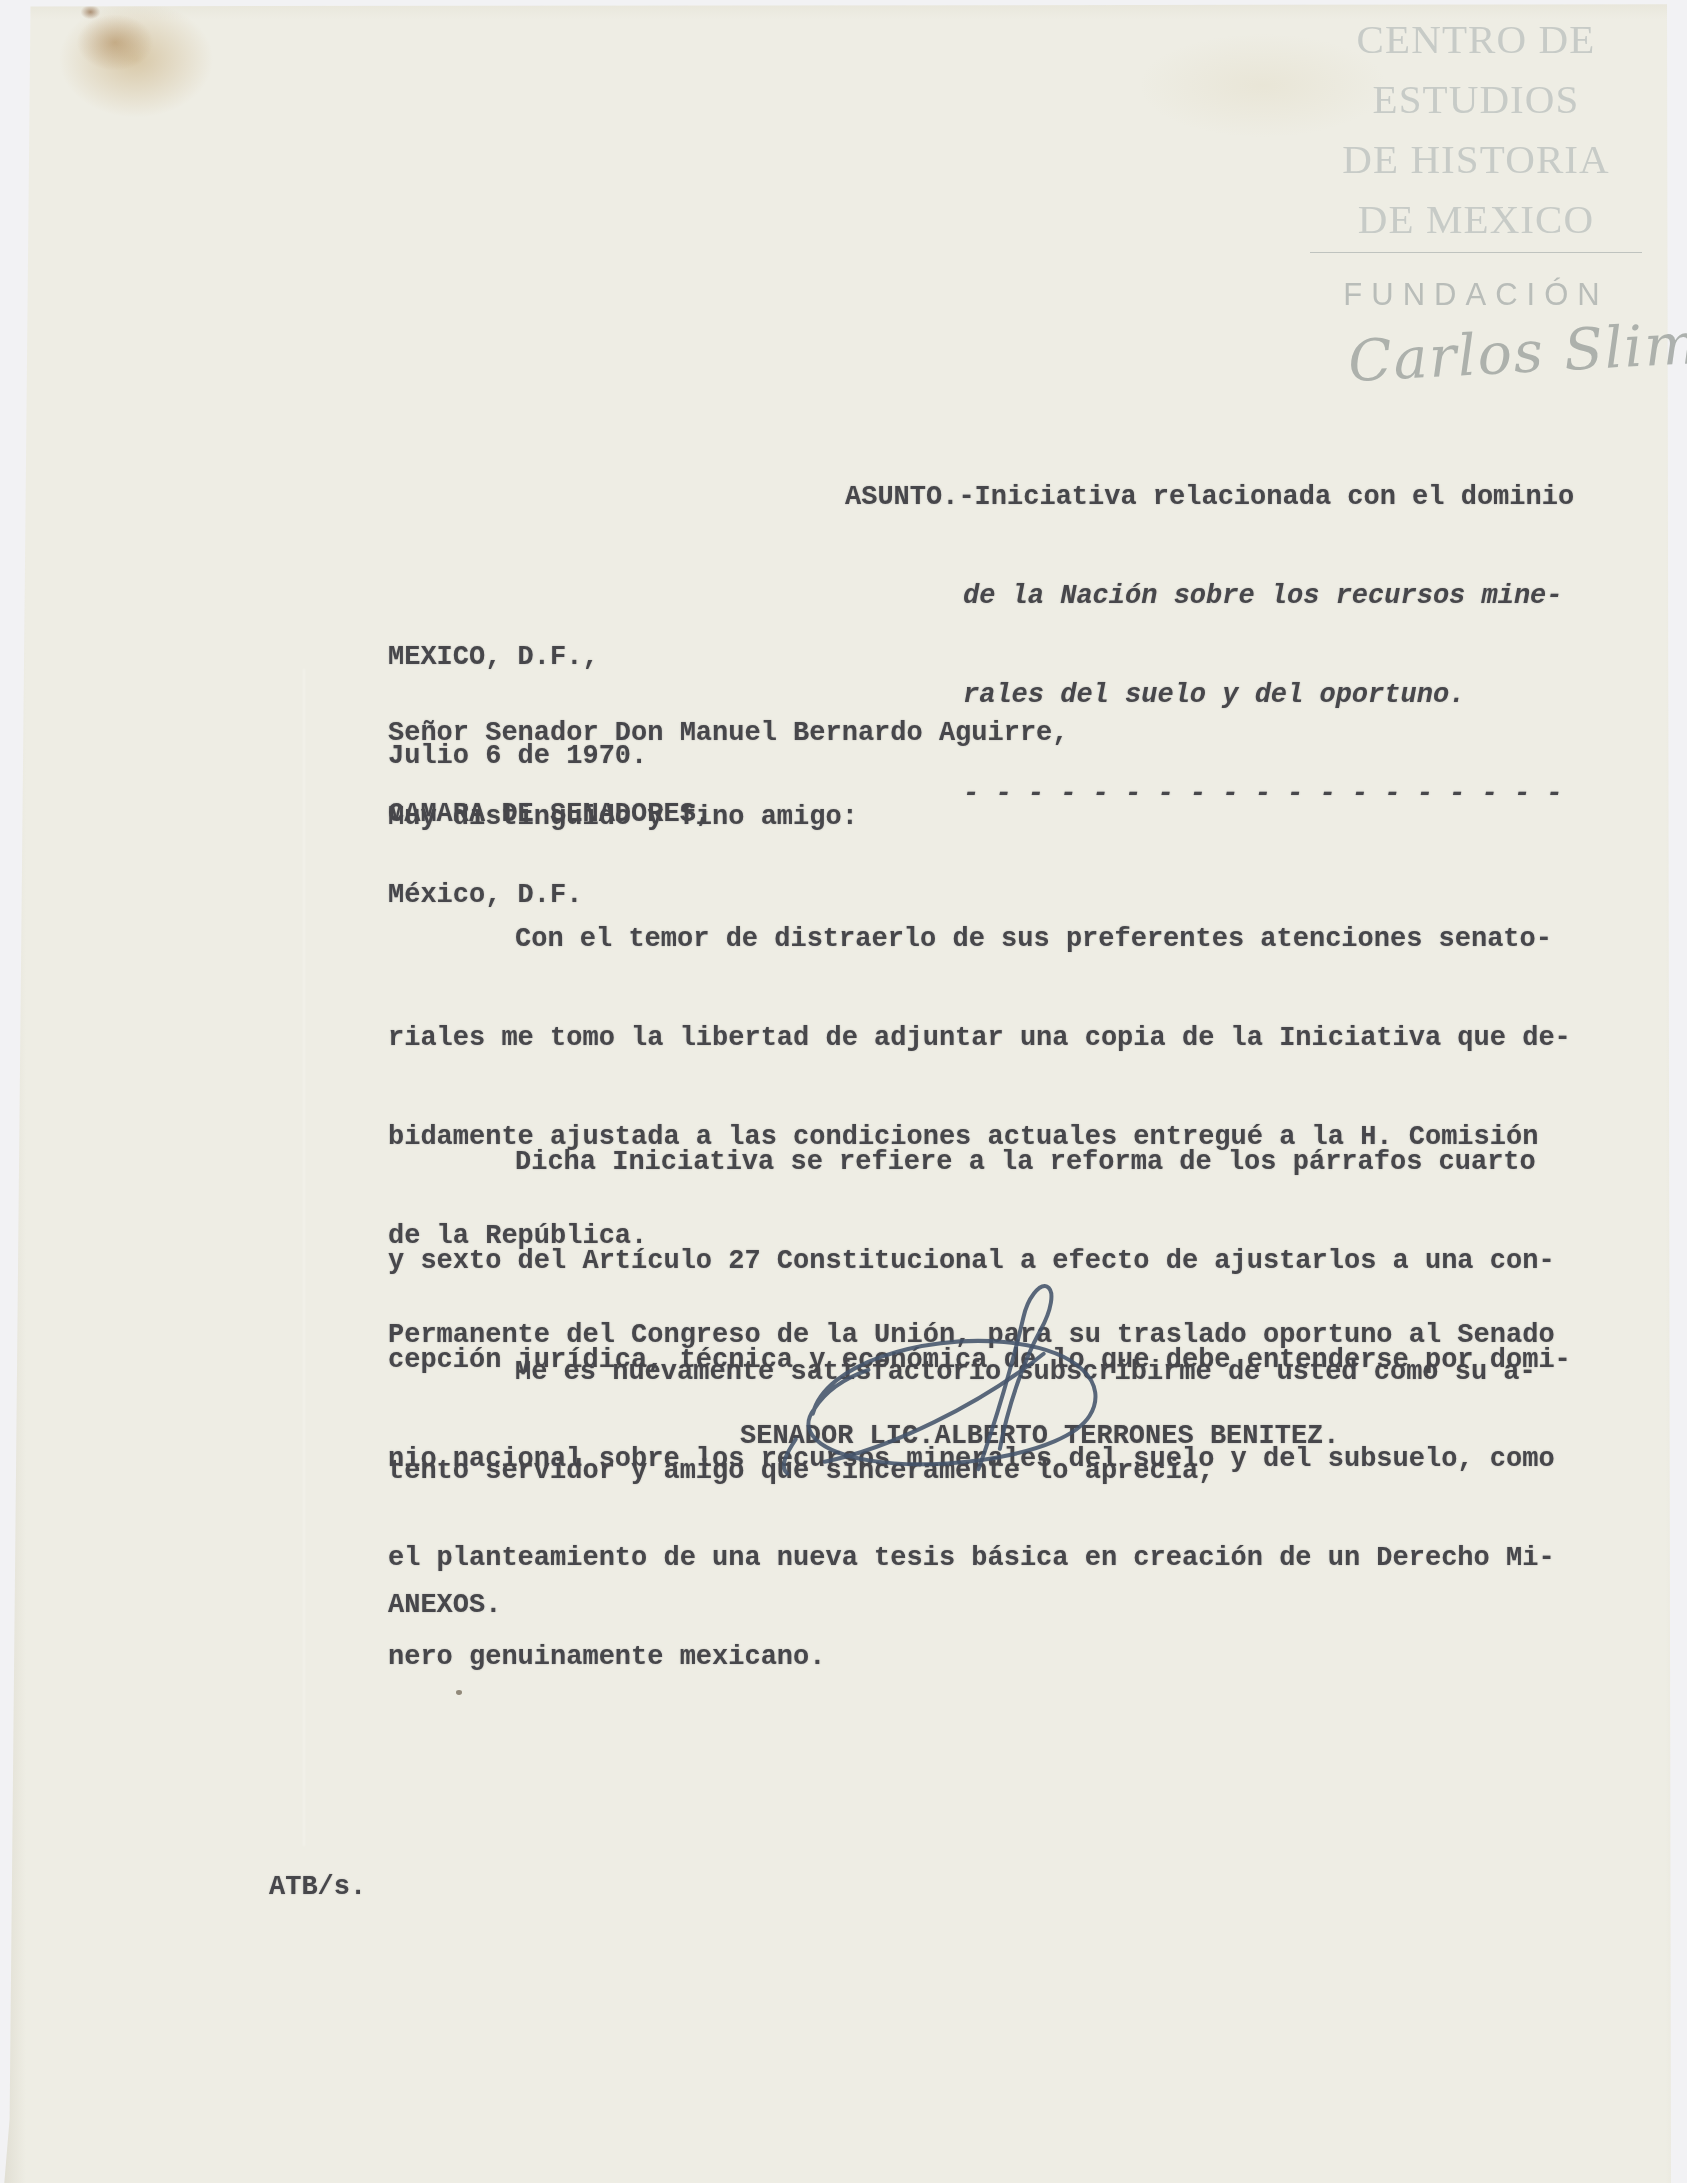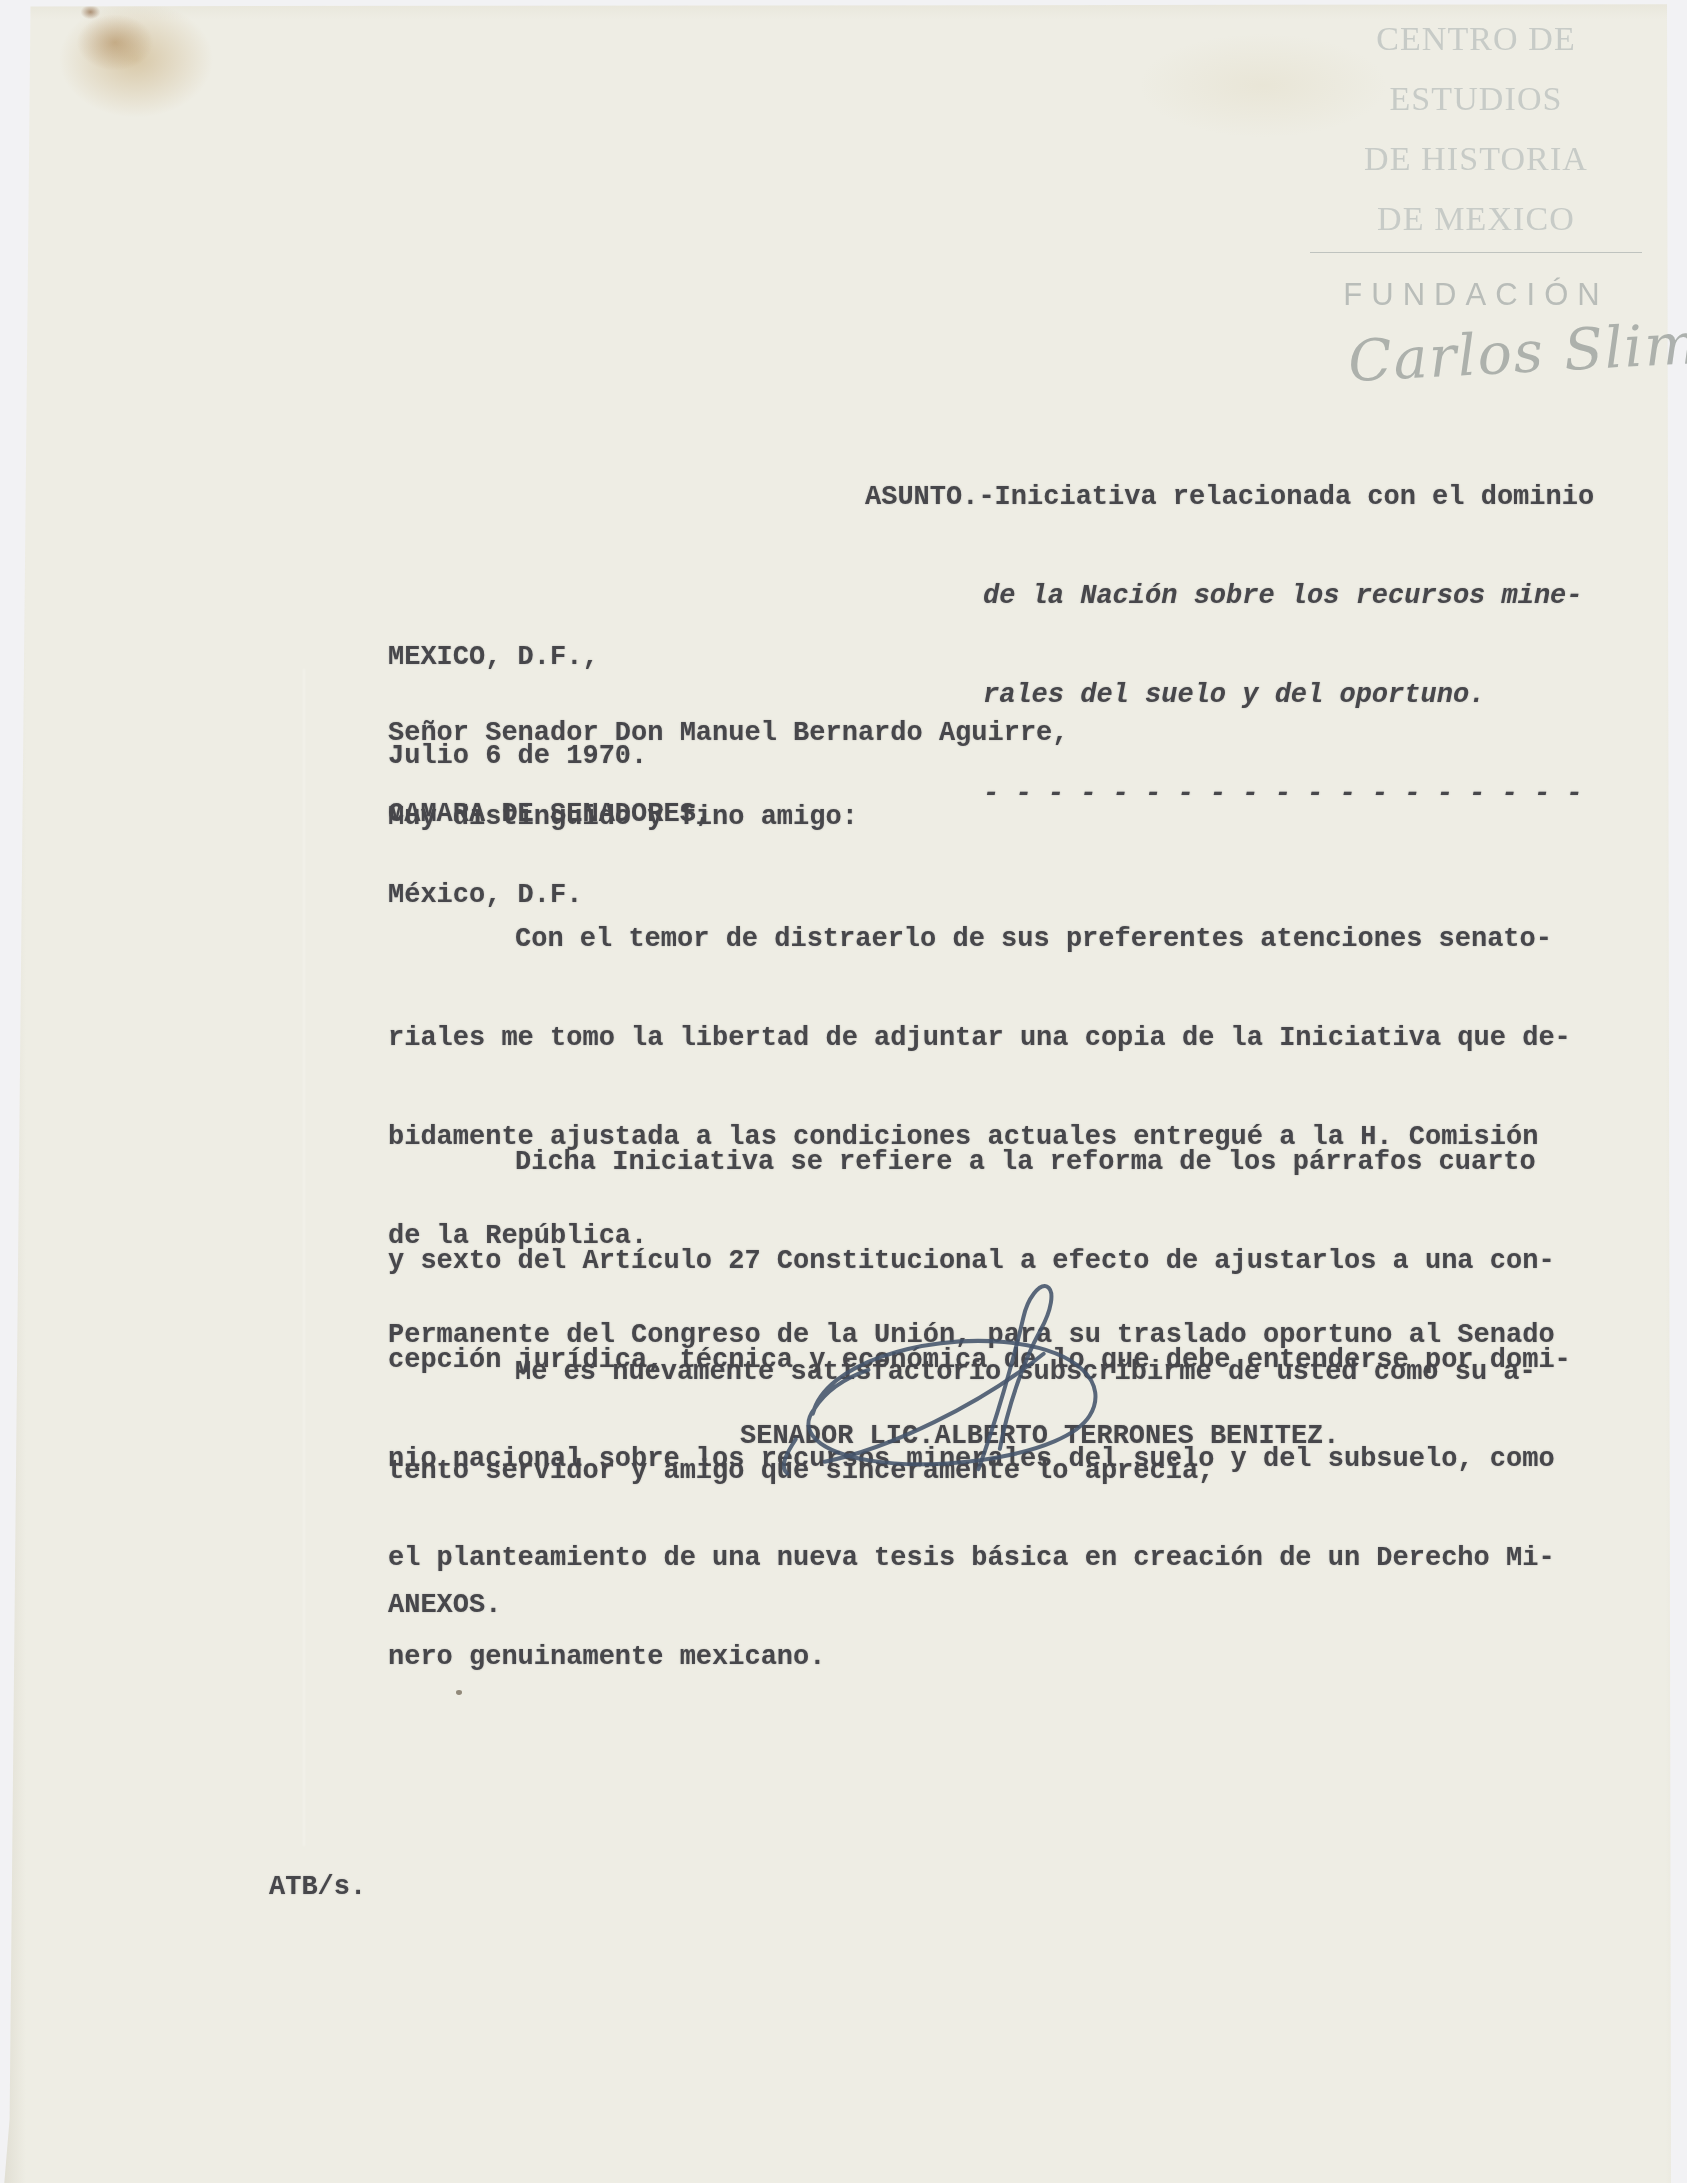--- a/index.html
+++ b/index.html
@@ -29,35 +29,35 @@
     background:radial-gradient(closest-side, rgba(120,72,30,.55), rgba(120,72,30,0) 80%);}
   .stain-d{left:1097px;top:16px;width:332px;height:139px;
     background:radial-gradient(closest-side, rgba(195,175,120,.12), rgba(195,175,120,0) 75%);}
   .speck{position:absolute;left:456px;top:1690px;width:5.9px;height:4.8px;border-radius:50%;
     background:rgba(70,55,35,.55);}
   .crease{position:absolute;left:303px;top:669px;width:1.6px;height:1177px;
     background:rgba(255,255,255,.30);filter:blur(0.8px);}
 
   
   .watermark{position:absolute;left:1310px;top:8.6px;width:332px;text-align:center;z-index:6;}
-  .wm-line{font-family:"Liberation Serif","DejaVu Serif",serif;font-size:34px;line-height:60px;
+  .wm-line{font-family:"Liberation Serif","DejaVu Serif",serif;font-size:41px;line-height:60px;
     letter-spacing:1.1px;color:var(--watermark-gray);white-space:nowrap;}
   .wm-rule{height:1.6px;background:#bfc3bf;margin:3.2px 0 0 0;}
   .wm-foundation{font-family:"Liberation Sans",sans-serif;font-size:31px;letter-spacing:9px;
     color:var(--foundation-gray);margin-top:24px;white-space:nowrap;}
   .wm-script{position:absolute;left:1348px;top:319px;z-index:6;
     font-family:"DejaVu Serif",serif;font-style:italic;font-size:57px;letter-spacing:1.6px;
     color:var(--script-gray);transform:rotate(-3deg);opacity:.9;white-space:nowrap;}
 
   
   .typed{position:absolute;font-family:"Liberation Mono","DejaVu Sans Mono",monospace;
     font-weight:700;font-size:27px;color:var(--typewriter-ink);white-space:pre;
     filter:blur(0.4px);text-shadow:0 0 1.6px rgba(70,70,75,.38);z-index:3;}
   .lh{line-height:33px;}
-  .subject{left:845px;top:415px;margin-left:20px;}
+  .subject{left:845px;top:415px;}
   .subject .hang{margin-left:118px;font-style:italic;}
   .dateline{left:388px;top:575px;}
   .recipient{left:388px;top:666px;line-height:27px;}
   .salutation{left:388px;top:802px;}
   .para1{left:388px;top:857px;}
   .para2{left:388px;top:1080px;}
   .para3{left:388px;top:1290px;}
   .indent{padding-left:127px;}
   .typed-name{left:740px;top:1421px;}
   .anexos{left:388px;top:1590px;}

